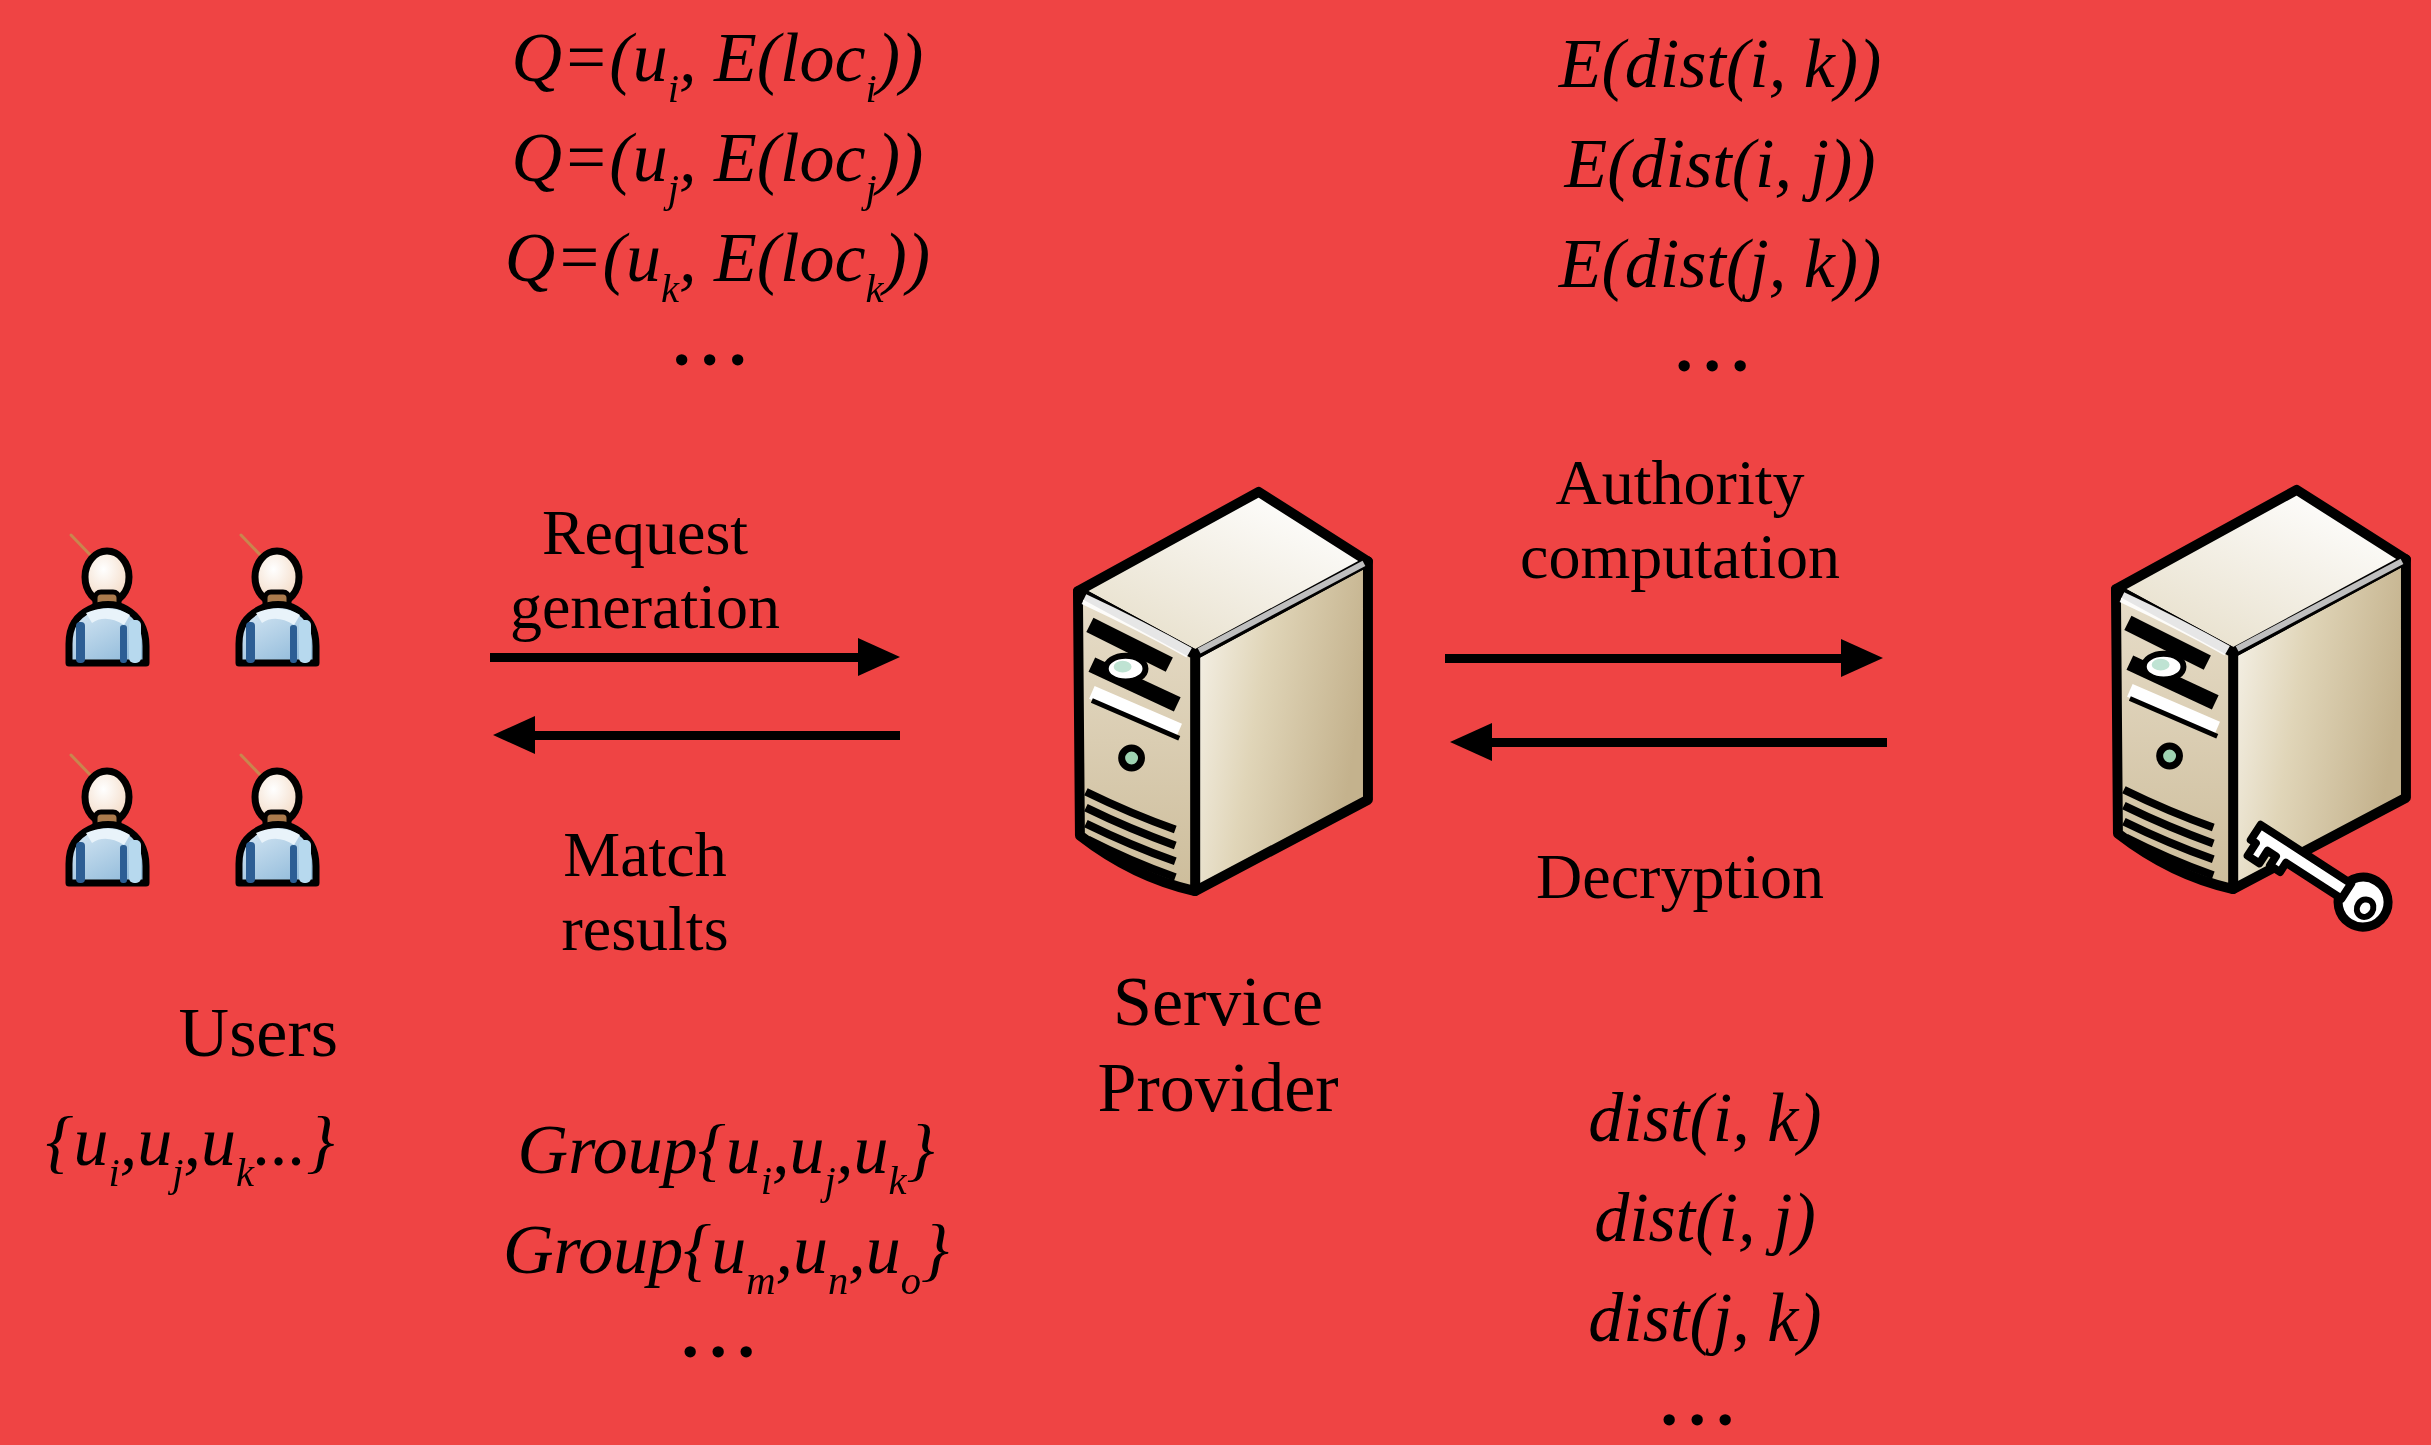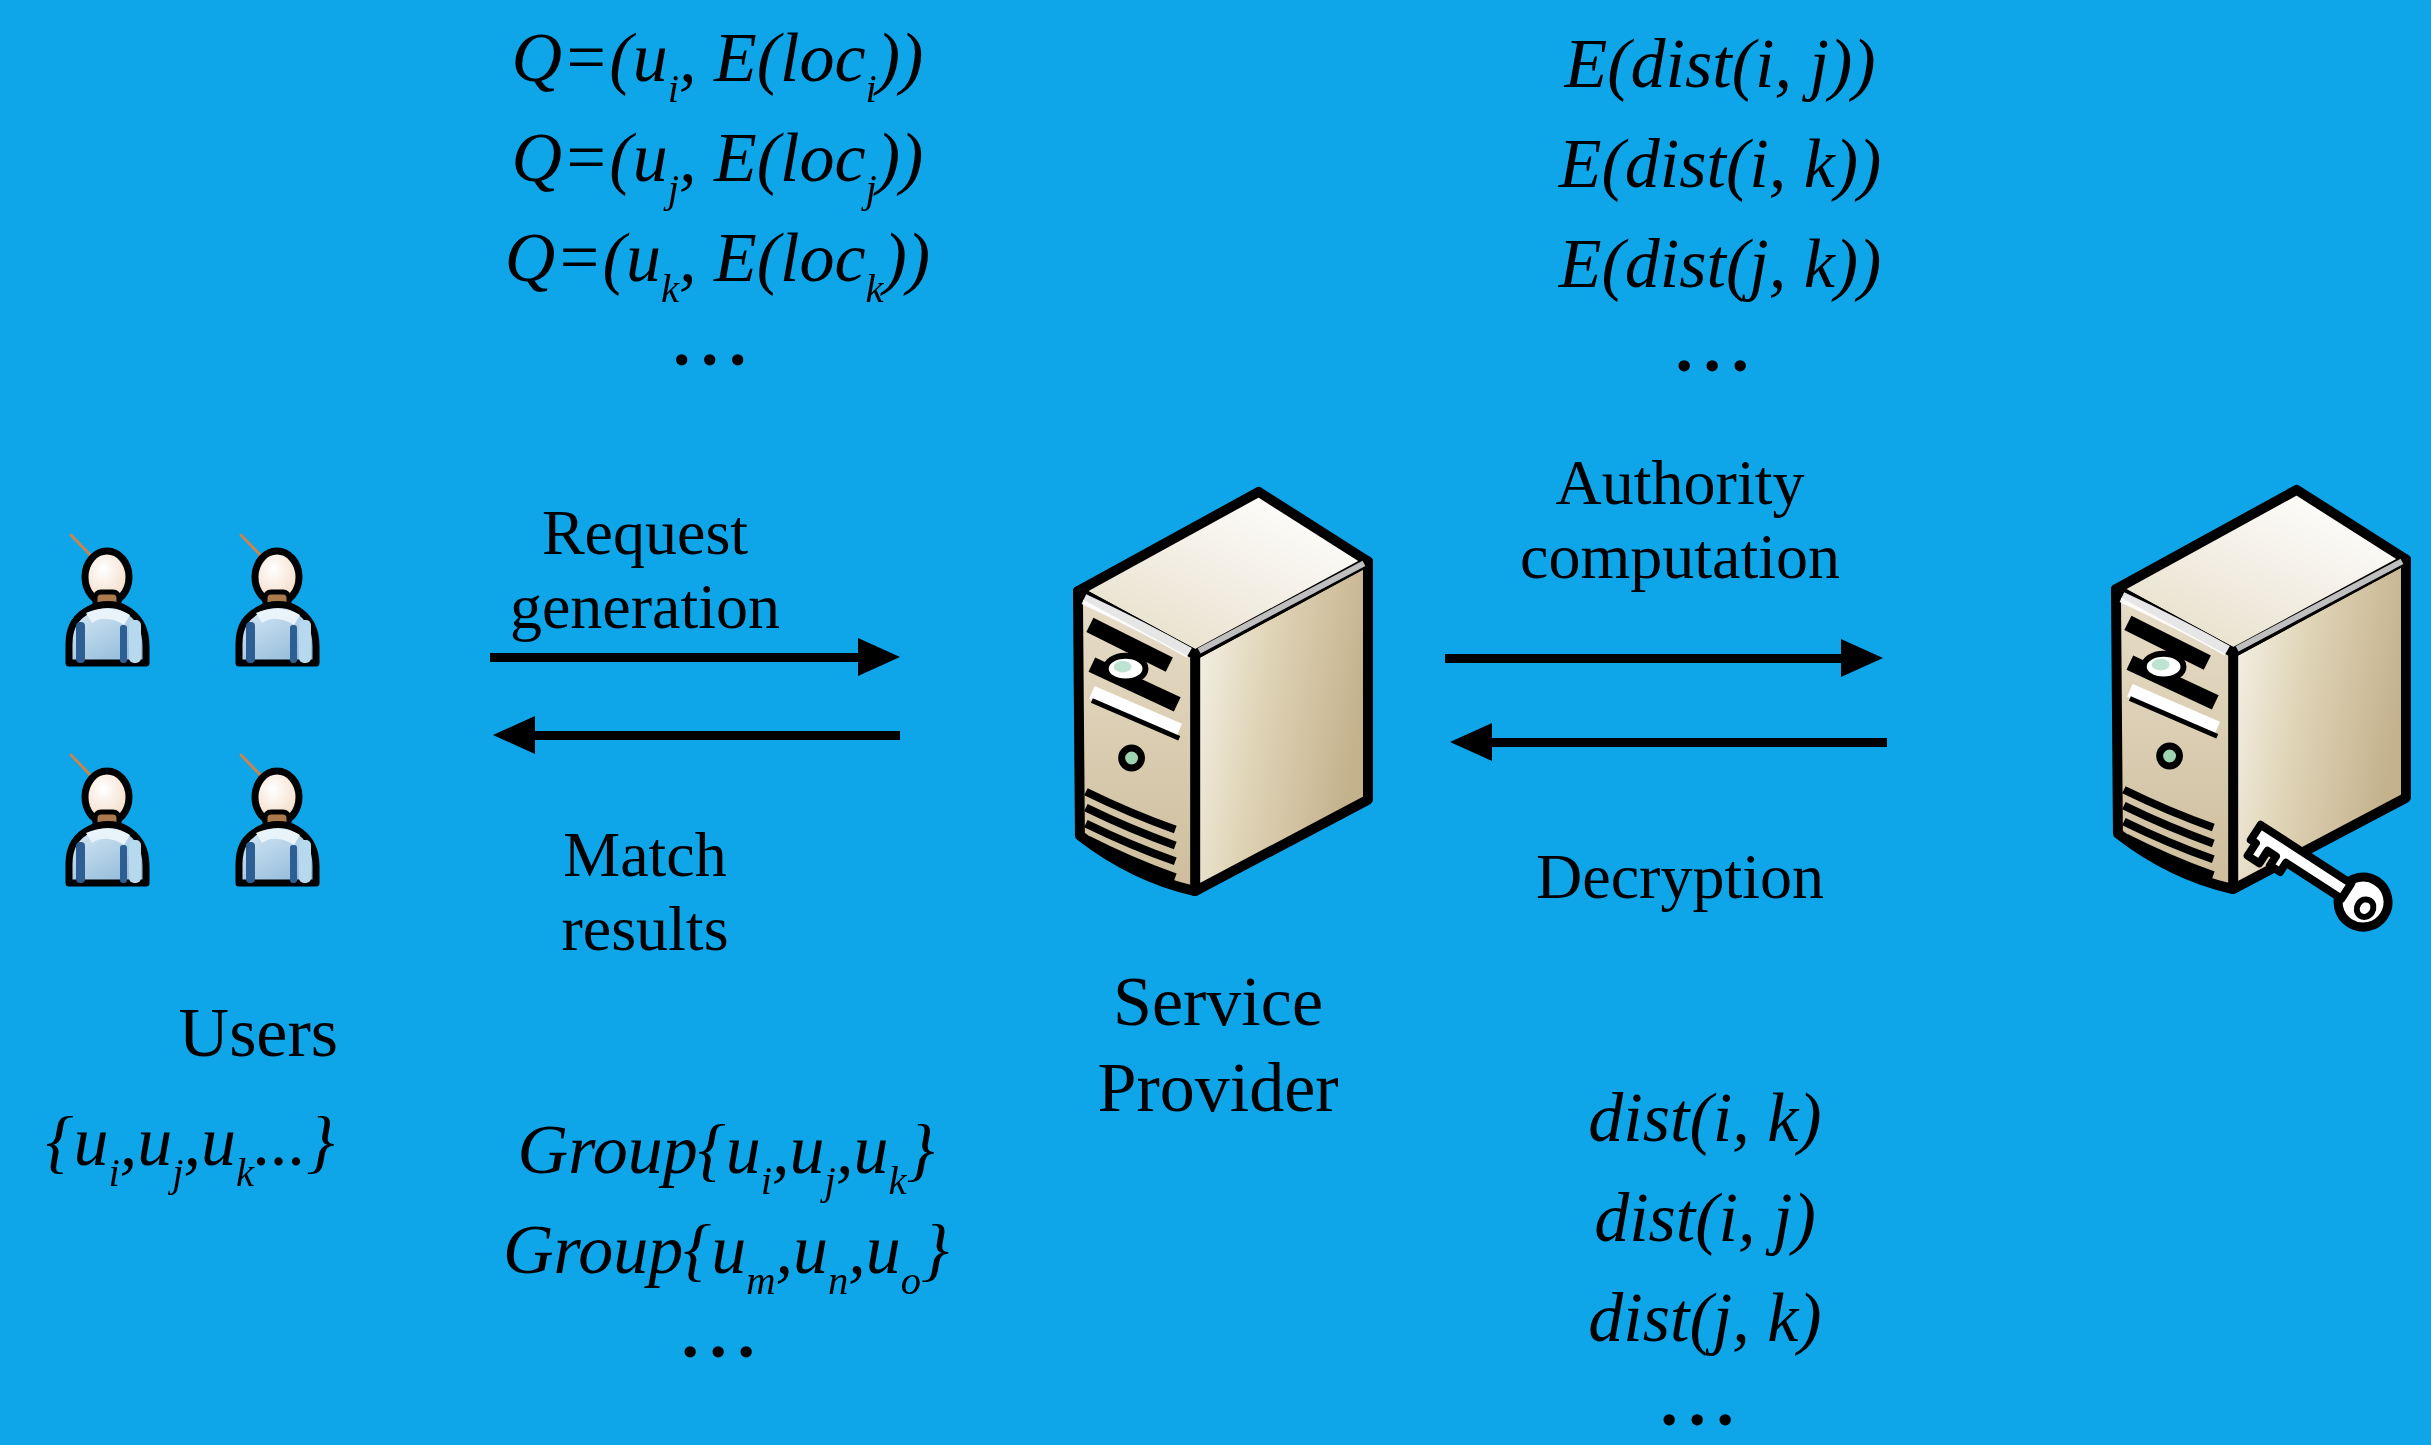--- a/index.html
+++ b/index.html
@@ -1,17 +1,17 @@
 <!DOCTYPE html>
 <html><head>
 <meta charset="utf-8">
 <style>
   html,body{margin:0;padding:0;background:#ffffff;}
   .canvas{
-    position:relative;width:2431px;height:1445px;background:#0ea5e9;
+    position:relative;width:2431px;height:1445px;background:#ef4444;
     font-family:"Liberation Serif","DejaVu Serif",serif;color:#000;overflow:hidden;
   }
   
   .formula{position:absolute;font-style:italic;font-size:70px;line-height:100px;text-align:center;white-space:nowrap;}
   .formula .fline{display:block;}
   .formula sub{font-size:0.58em;line-height:0;position:relative;top:0.15em;}
   .fline.dots{font-weight:bold;letter-spacing:0.15em;margin-top:-16px;}
   
   .entity-label{position:absolute;font-size:70px;line-height:86px;text-align:center;}
   .flow-label{position:absolute;font-size:64px;line-height:74px;text-align:center;}
@@ -56,22 +56,22 @@
 <div class="canvas">
 
   <div class="formula" style="left:430px;top:8px;width:575px;">
     <span class="fline">Q=(u<sub>i</sub>, E(loc<sub>i</sub>))</span>
     <span class="fline">Q=(u<sub>j</sub>, E(loc<sub>j</sub>))</span>
     <span class="fline">Q=(u<sub>k</sub>, E(loc<sub>k</sub>))</span>
     <span class="fline dots">...</span>
   </div>
 
   <div class="formula" style="left:1530px;top:14px;width:380px;">
+    <span class="fline">E(dist(i, k))</span>
     <span class="fline">E(dist(i, j))</span>
-    <span class="fline">E(dist(i, k))</span>
     <span class="fline">E(dist(j, k))</span>
     <span class="fline dots">...</span>
   </div>
 
   <div class="icon" style="left:59px;top:532px;">
     <svg width="92" height="136" viewBox="0 0 92 136">
       <line x1="12" y1="3" x2="39" y2="31" stroke="#c9854e" stroke-width="3" stroke-linecap="round"></line>
       <ellipse cx="48" cy="45" rx="22" ry="26" fill="url(#gHead)" stroke="#000" stroke-width="7"></ellipse>
       <rect x="36" y="60" width="24" height="20" rx="6" fill="#aa7a4c" stroke="#000" stroke-width="5"></rect>
       <path d="M10,131 L10,112 C10,94 17,84 31,77 C41,71 57,71 67,77 C81,85 87,97 87,114 L87,131 Z" fill="url(#gBody)" stroke="#000" stroke-width="7" stroke-linejoin="round"></path>

